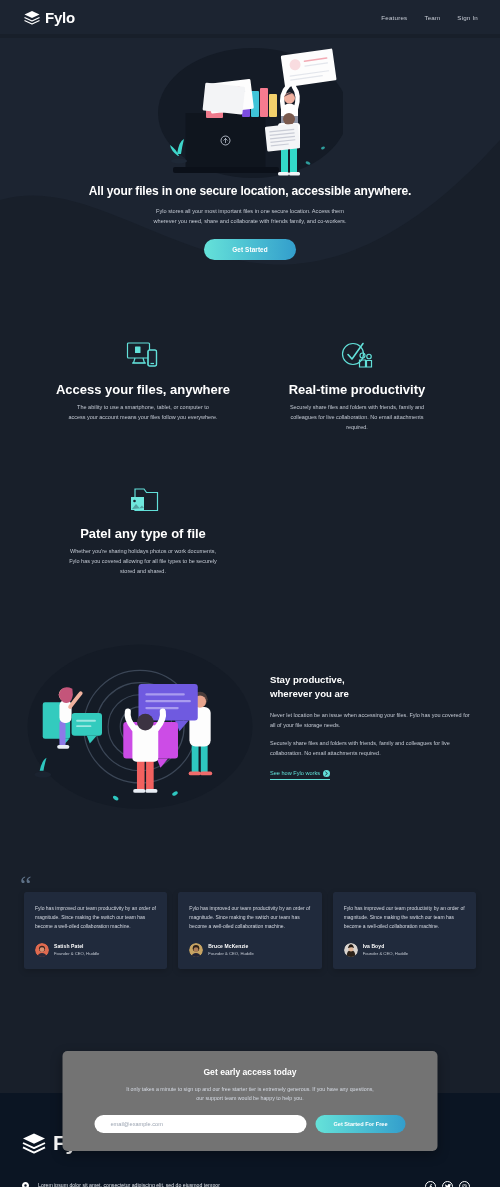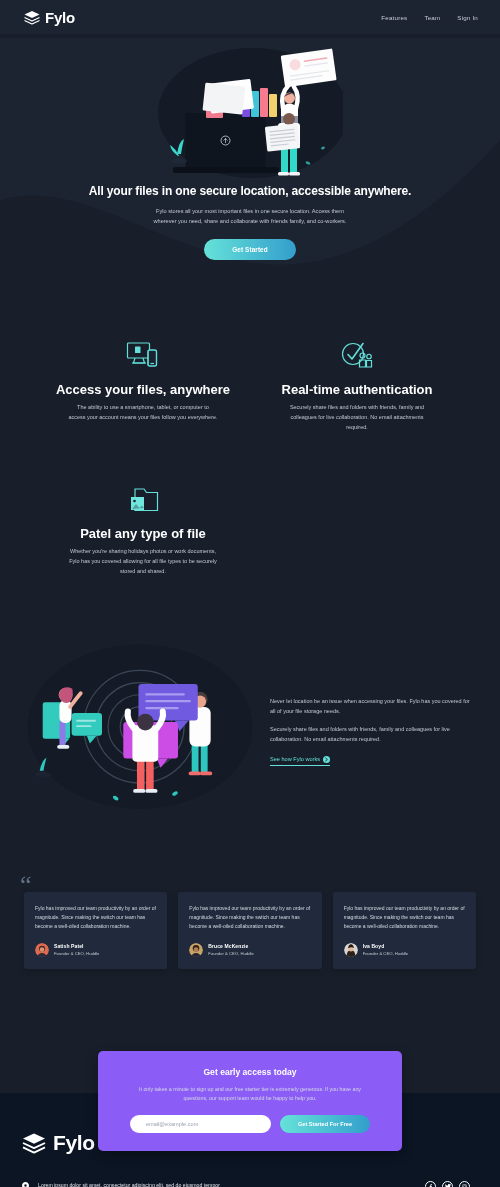--- a/index.html
+++ b/index.html
@@ -118,21 +118,21 @@
   .tquote { font-size: 5px; line-height: 1.85; color: #d5dae3; }
   .tuser { display: flex; align-items: center; gap: 5px; margin-top: 11px; }
   .tavatar { width: 14px; height: 14px; border-radius: 50%; flex: none; display:block; }
   .tname { font-size: 5px; font-weight: 700; color: #fff; letter-spacing: .1px; }
   .trole { font-size: 4.2px; color: #c3c9d3; margin-top: 2px; }
 
   
   .cta-wrap { position: relative; background: #181f2a; height: 62px; }
   .cta {
     position: absolute; left: 50%; transform: translateX(-50%);
-    top: 20px; width: 304px; background: #8b5cf6;
+    top: 20px; width: 375px; background: #737373;
     border-radius: 5px; padding: 16px 32px 18px;
     text-align: center; box-shadow: 0 4px 12px rgba(0,0,0,.32);
     z-index: 4;
   }
   .cta-h { font-size: 8.6px; font-weight: 700; color: #fff; }
   .cta-p { font-size: 5.3px; line-height: 1.8; color: #d5dae3; margin: 8px auto 0; max-width: 248px; }
   .cta-form { display: flex; gap: 9px; margin-top: 11px; }
   .cta-input {
     flex: 1; height: 18px; border-radius: 20px; border: none;
     background: #fff; color: #2a3342; font-size: 5.6px;
@@ -298,21 +298,21 @@
       <div class="feature-ico">
         <svg width="34" height="30" viewBox="0 0 68 60" fill="none" stroke="#62e0d9" stroke-width="2.4">
           <circle cx="26" cy="28" r="21"></circle>
           <path d="M16 29 l8 9 l22 -31" stroke-width="3.2" stroke-linecap="round" stroke-linejoin="round"></path>
           <circle cx="45" cy="31" r="5"></circle>
             <path d="M39 40 h12 v14 h-12z"></path>
           <circle cx="58" cy="33" r="4.5"></circle>
             <path d="M53 41 h10 v13 h-10z"></path>
         </svg>
       </div>
-      <h3 class="feature-title">Real-time authentication</h3>
+      <h3 class="feature-title">Real-time productivity</h3>
       <p class="feature-desc">Securely share files and folders with friends, family and colleagues for live collaboration. No email attachments required.</p>
     </div>
 
     <div class="feature">
       <div class="feature-ico">
         <svg width="34" height="28" viewBox="0 0 68 56" fill="none">
           <path d="M18 6 h18 l5 7 h22 v36 h-45z" stroke="#62e0d9" stroke-width="2.4"></path>
           <path d="M10 22 h26 v26 h-26z" fill="#6fe7dd"></path>
           <circle cx="17" cy="30" r="2.6" fill="#1b2330"></circle>
           <path d="M12 46 l8 -10 l7 8 l5 -5 l4 5" fill="#1b2330" opacity=".35"></path>
@@ -384,20 +384,24 @@
       </g>
       <g>
         <path d="M18 176 q3 -14 9 -17 q-3 10 -4 17z" fill="#2ec7c0"></path>
         <ellipse cx="22" cy="181" rx="11" ry="4" fill="#1b2330"></ellipse>
       </g>
       <ellipse cx="118" cy="212" rx="4" ry="2.4" fill="#2ec7c0" transform="rotate(30 118 212)"></ellipse>
       <ellipse cx="196" cy="206" rx="4" ry="2.4" fill="#2ec7c0" transform="rotate(-25 196 206)"></ellipse>
     </svg>
 
     <div class="productive-copy">
+      <h2 class="productive-h">
+        <span>Stay productive,</span><br>
+        <span>wherever you are</span>
+      </h2>
       <p class="productive-p">Never let location be an issue when accessing your files. Fylo has you covered for all of your file storage needs.</p>
       <p class="productive-p">Securely share files and folders with friends, family and colleagues for live collaboration. No email attachments required.</p>
       <a class="howlink" href="#">
         <span>See how Fylo works</span>
         <span>
           <svg class="arrow-circ" viewBox="0 0 16 16">
               <circle cx="8" cy="8" r="8" fill="#62e0d9"></circle>
               <path d="M6 4.5 L10 8 L6 11.5" fill="none" stroke="#1b2330" stroke-width="2" stroke-linecap="round" stroke-linejoin="round"></path>
             </svg>
         </span>

